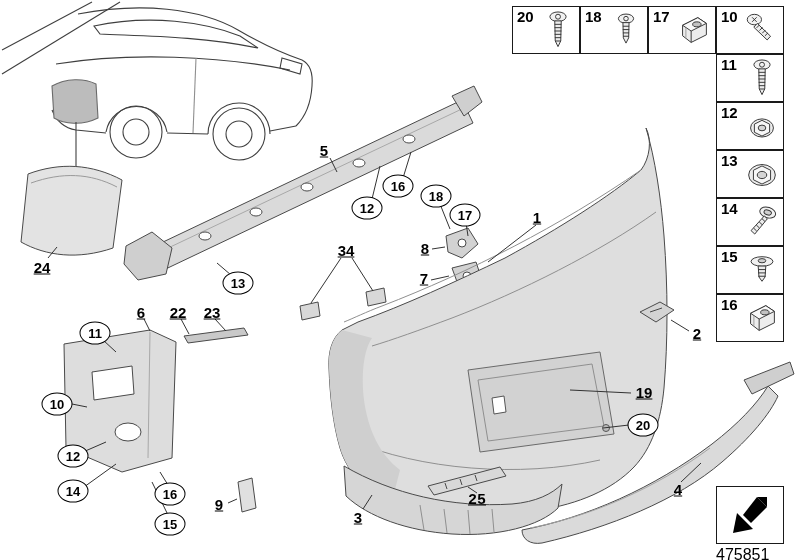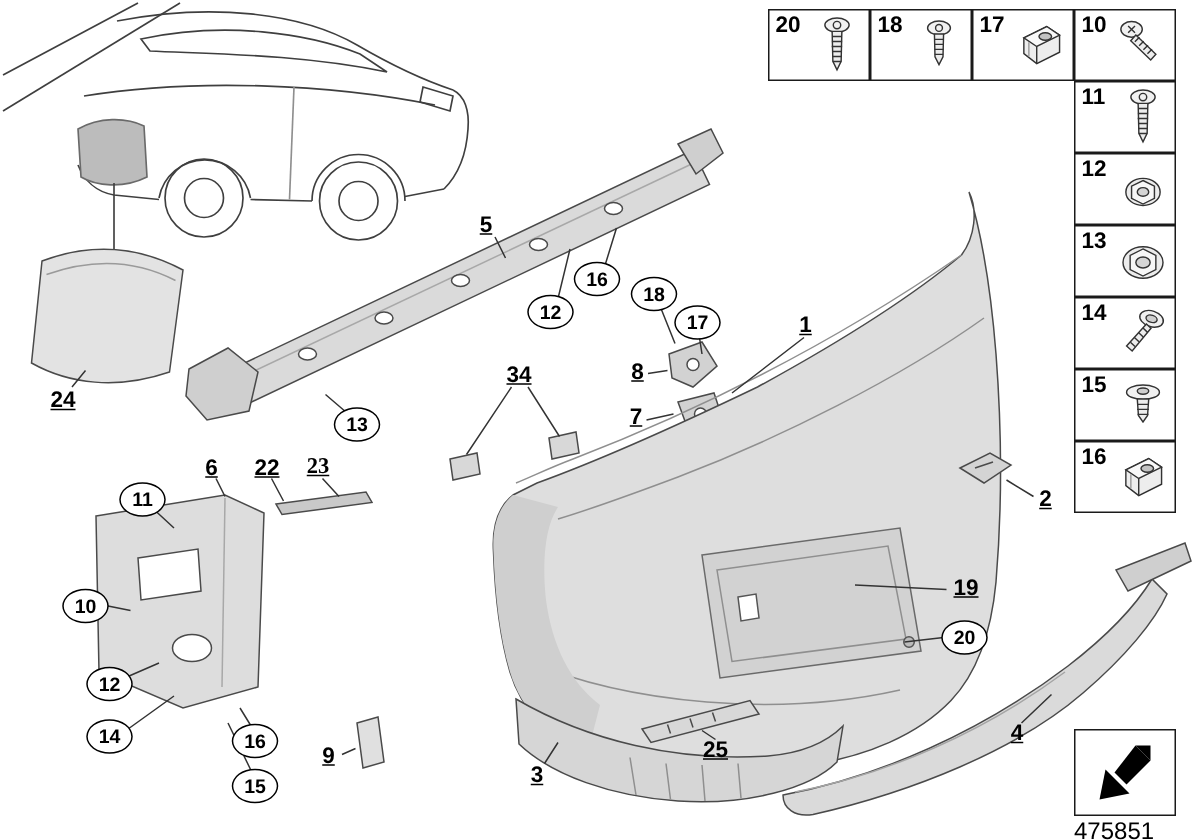--- a/index.html
+++ b/index.html
@@ -154,32 +154,32 @@
       <div class="callout circled" style="left: 398px; top: 186px;">16</div>
       <div class="callout circled" style="left: 367px; top: 208px;">12</div>
       <div class="callout circled" style="left: 436px; top: 196px;">18</div>
       <div class="callout circled" style="left: 465px; top: 215px;">17</div>
       <div class="callout circled" style="left: 238px; top: 283px;">13</div>
       <div class="callout plain" style="left: 425px; top: 248px;">8</div>
       <div class="callout plain" style="left: 424px; top: 278px;">7</div>
       <div class="callout plain" style="left: 346px; top: 250px;">34</div>
       <div class="callout plain" style="left: 537px; top: 217px;">1</div>
       <div class="callout plain" style="left: 178px; top: 312px;">22</div>
-      <div class="callout plain" style="left: 212px; top: 312px; font-family: Liberation Serif, serif;">23</div>
+      <div class="callout plain" style="left: 212px; top: 312px;">23</div>
       <div class="callout plain" style="left: 141px; top: 312px;">6</div>
       <div class="callout plain" style="left: 42px; top: 267px; text-align: center;">24</div>
       <div class="callout circled" style="left: 95px; top: 333px;">11</div>
       <div class="callout circled" style="left: 57px; top: 404px;">10</div>
       <div class="callout circled" style="left: 73px; top: 456px;">12</div>
       <div class="callout circled" style="left: 73px; top: 491px;">14</div>
       <div class="callout circled" style="left: 170px; top: 494px;">16</div>
       <div class="callout circled" style="left: 170px; top: 524px;">15</div>
       <div class="callout plain" style="left: 219px; top: 504px;">9</div>
       <div class="callout plain" style="left: 358px; top: 517px;">3</div>
-      <div class="callout plain" style="left: 477px; top: 500px;">25</div>
+      <div class="callout plain" style="left: 477px; top: 500px; font-family: Liberation Mono, monospace;">25</div>
       <div class="callout plain" style="left: 678px; top: 489px;">4</div>
       <div class="callout plain" style="left: 697px; top: 333px;">2</div>
       <div class="callout plain" style="left: 644px; top: 392px; text-align: center;">19</div>
       <div class="callout circled" style="left: 643px; top: 425px;">20</div>
     </div>
 
   <div id="fastener-panel">
       <div class="fbox" style="left: 512px; top: 6px; width: 68px; height: 48px;">
         <span class="num">20</span>
         <span class="ficon">

